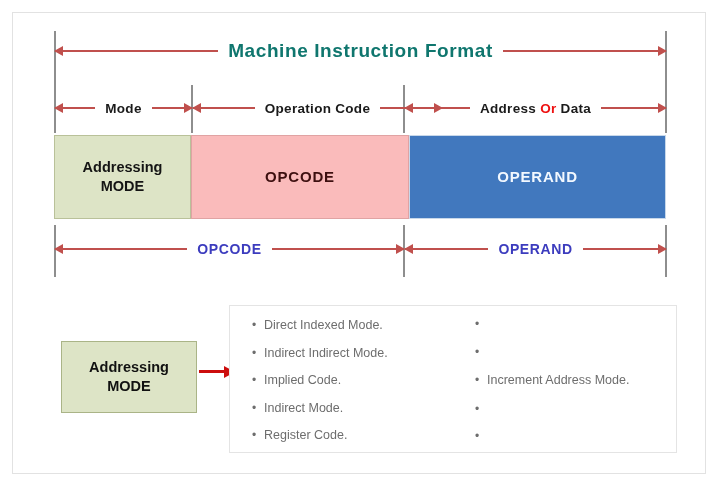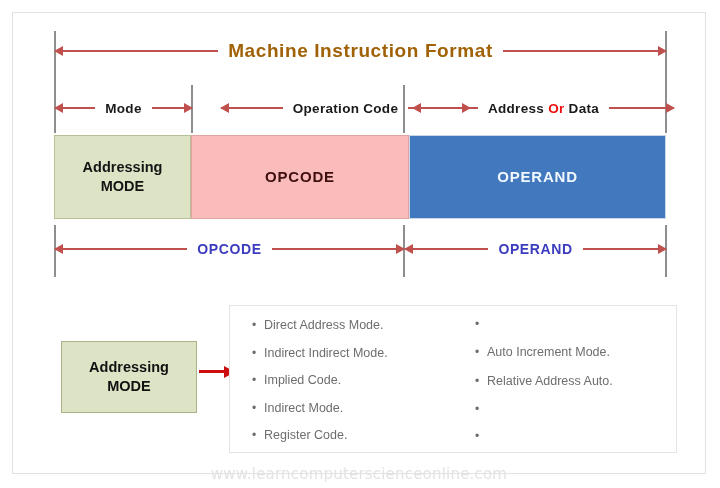--- a/index.html
+++ b/index.html
@@ -60,21 +60,21 @@
     border-left:9px solid #c0504d;
   }
   .m-label{
     padding:0 10px;
     white-space:nowrap;
     font-weight:bold;
   }
 
   
   .title-text{
-    color:#a16207;
+    color:#0f766e;
     font-size:19px;
     font-weight:bold;
     letter-spacing:0.6px;
   }
 
   
   .field-label{
     color:#1a1a1a;
     font-size:13.5px;
     font-weight:bold;
@@ -221,27 +221,27 @@
     <div class="m-label title-text">Machine  Instruction  Format</div>
     <div class="m-line right"></div>
   </div>
 
   <div class="measure" style="left:42px;top:84px;width:137px;">
     <div class="m-line left"></div>
     <div class="m-label field-label">Mode</div>
     <div class="m-line right"></div>
   </div>
 
-  <div class="measure" style="left:180px;top:84px;width:249px;padding-left:28px;">
+  <div class="measure" style="left:180px;top:84px;width:249px;">
     <div class="m-line left"></div>
     <div class="m-label field-label">Operation  Code</div>
     <div class="m-line right"></div>
   </div>
 
-  <div class="measure" style="left:392px;top:84px;width:261px;padding-left:8px;">
+  <div class="measure" style="left:392px;top:84px;width:261px;">
     <div class="m-line left"></div>
     <div class="m-label field-label">
       <span>Address</span>
       <span class="accent">Or</span>
       <span>Data</span>
     </div>
     <div class="m-line right"></div>
   </div>
 
   <div class="block block-mode" style="left:41px;top:122px;width:137px;height:84px;">
@@ -276,21 +276,21 @@
       <span>Addressing</span><br>
       <span>MODE</span>
     </span>
   </div>
   <div id="callout-arrow"></div>
 
   <div id="modes-panel">
     <div class="modes-col">
       <div class="mode-item">
         <span class="mode-bullet">•</span>
-        <span>Direct  Address Mode.</span>
+        <span>Direct  Indexed Mode.</span>
       </div>
       <div class="mode-item">
         <span class="mode-bullet">•</span>
         <span>Indirect Indirect Mode.</span>
       </div>
       <div class="mode-item">
         <span class="mode-bullet">•</span>
         <span>Implied Code.</span>
       </div>
       <div class="mode-item">
@@ -301,30 +301,28 @@
         <span class="mode-bullet">•</span>
         <span>Register Code.</span>
       </div>
     </div>
     <div class="modes-col">
       <div class="mode-item">
         <span class="mode-bullet">•</span>
       </div>
       <div class="mode-item">
         <span class="mode-bullet">•</span>
-        <span>Auto Increment Mode.</span>
-      </div>
-      <div class="mode-item">
-        <span class="mode-bullet">•</span>
-        <span>Relative Address Auto.</span>
+      </div>
+      <div class="mode-item">
+        <span class="mode-bullet">•</span>
+        <span>Increment Address Mode.</span>
       </div>
       <div class="mode-item">
         <span class="mode-bullet">•</span>
       </div>
       <div class="mode-item">
         <span class="mode-bullet">•</span>
       </div>
     </div>
   </div>
 
-  <div id="watermark">www.learncomputerscienceonline.com</div>
 
 </div>
 
 </body></html>

